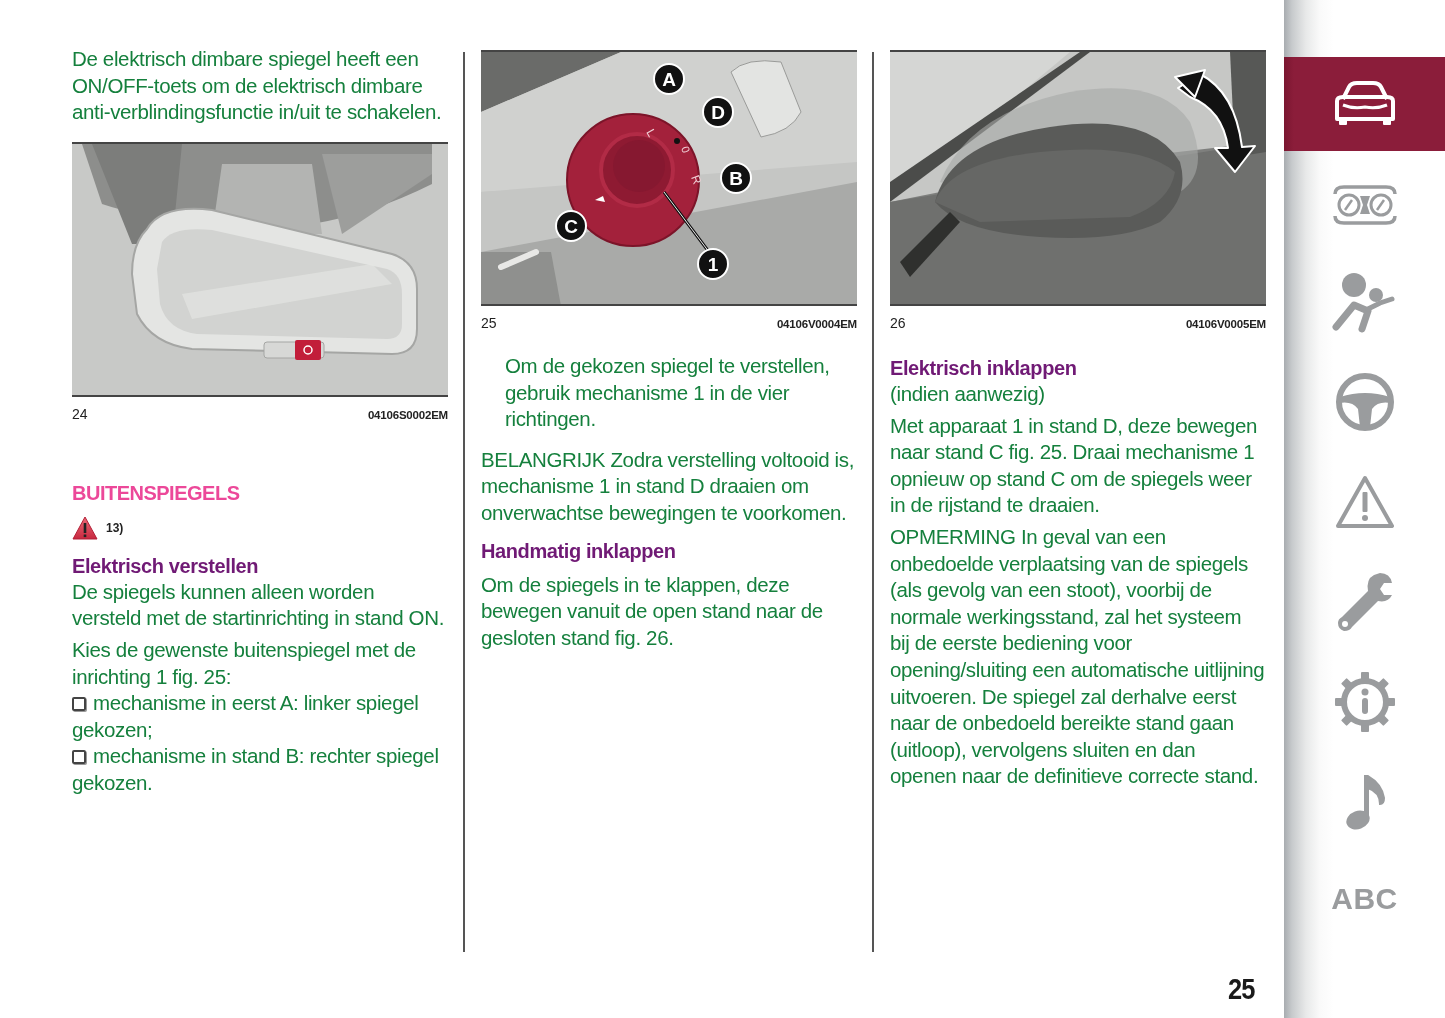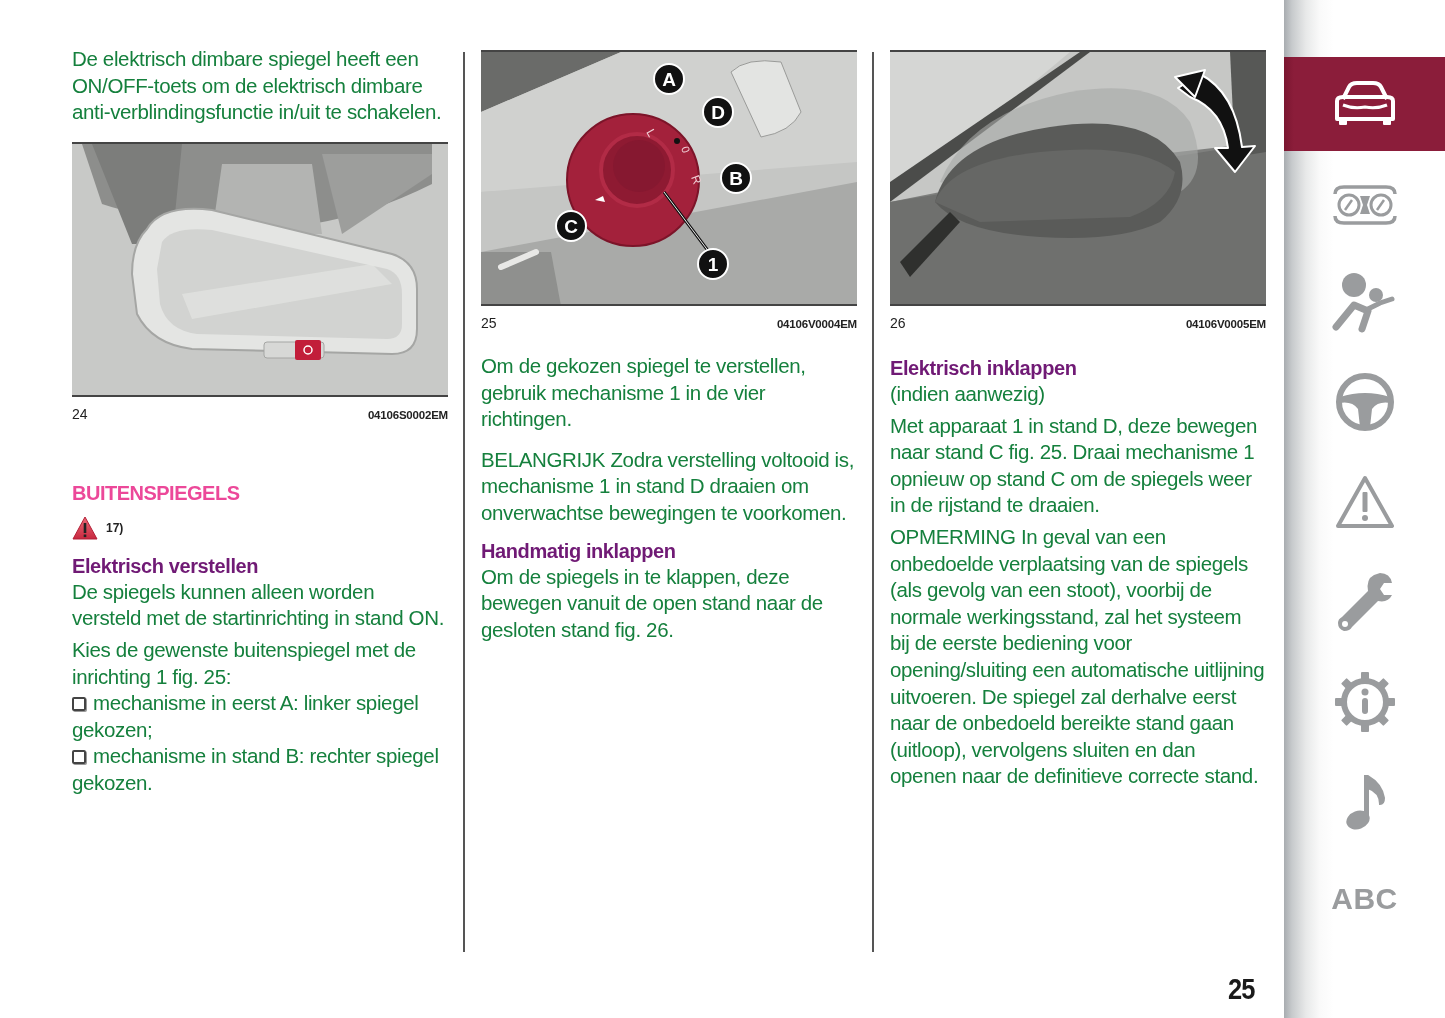--- a/index.html
+++ b/index.html
@@ -74,21 +74,21 @@
       <defs>
           <linearGradient id="wg" x1="0" y1="0" x2="0" y2="1">
             <stop offset="0" stop-color="#ee6a78"></stop>
             <stop offset="1" stop-color="#c7283f"></stop>
           </linearGradient>
         </defs>
       <path d="M13 1 L25 23 L1 23 Z" fill="url(#wg)" stroke="#b31f36" stroke-width="1" stroke-linejoin="round"></path>
       <rect x="11.7" y="7" width="2.6" height="10" fill="#222"></rect>
       <rect x="11.7" y="18.5" width="2.6" height="2.6" fill="#222"></rect>
     </svg>
-    <span class="warn-ref">17)</span>
+    <span class="warn-ref">13)</span>
   </div>
 
   <div class="h-sub" style="margin-top:13px;">Elektrisch verstellen</div>
   <div class="p">De spiegels kunnen alleen worden versteld met de startinrichting in stand ON.</div>
   <div class="p">Kies de gewenste buitenspiegel met de inrichting 1 fig. 25:</div>
   <div class="p" style="margin-top:0;">
     <span class="bullet"></span><span>mechanisme in eerst A: linker spiegel gekozen;</span>
   </div>
   <div class="p" style="margin-top:0;">
     <span class="bullet"></span><span>mechanisme in stand B: rechter spiegel gekozen.</span>
@@ -137,24 +137,24 @@
         <circle cx="232" cy="212" r="15" fill="#111" stroke="#fff" stroke-width="2"></circle>
         <text x="232" y="219" fill="#fff" font-size="19" font-weight="bold" text-anchor="middle" font-family="Liberation Sans, sans-serif">1</text>
       </g>
     </svg>
   </div>
   <div class="fig-caption">
     <span class="fig-num">25</span>
     <span class="fig-code">04106V0004EM</span>
   </div>
 
-  <div class="p" style="margin-top:22px;">Om de gekozen spiegel te verstellen, gebruik mechanisme 1 in de vier richtingen.</div>
+  <div class="p" style="margin-top:22px;margin-left:24px;">Om de gekozen spiegel te verstellen, gebruik mechanisme 1 in de vier richtingen.</div>
   <div class="p" style="margin-top:14px;">BELANGRIJK Zodra verstelling voltooid is, mechanisme 1 in stand D draaien om onverwachtse bewegingen te voorkomen.</div>
   <div class="h-sub" style="margin-top:11px;">Handmatig inklappen</div>
-  <div class="p" style="margin-top:0;">Om de spiegels in te klappen, deze bewegen vanuit de open stand naar de gesloten stand fig. 26.</div>
+  <div class="p" style="margin-top:8px;">Om de spiegels in te klappen, deze bewegen vanuit de open stand naar de gesloten stand fig. 26.</div>
 </div>
 
 <div class="col col3">
   <div class="figure" style="margin-top:4px;height:256px;background:#8e8f8d;">
     <svg width="376" height="254" viewBox="0 0 376 254">
       <rect width="376" height="254" fill="#7e7f7d"></rect>
       <path d="M0 0 L376 0 L376 90 L200 110 L0 150 Z" fill="#c6c7c5"></path>
       <path d="M0 0 L180 0 L0 150 Z" fill="#d5d6d4"></path>
       <path d="M0 130 L190 0 L200 0 L0 150 Z" fill="#4b4c4a"></path>
       <path d="M0 150 L376 90 L376 254 L0 254 Z" fill="#6f706e"></path>

